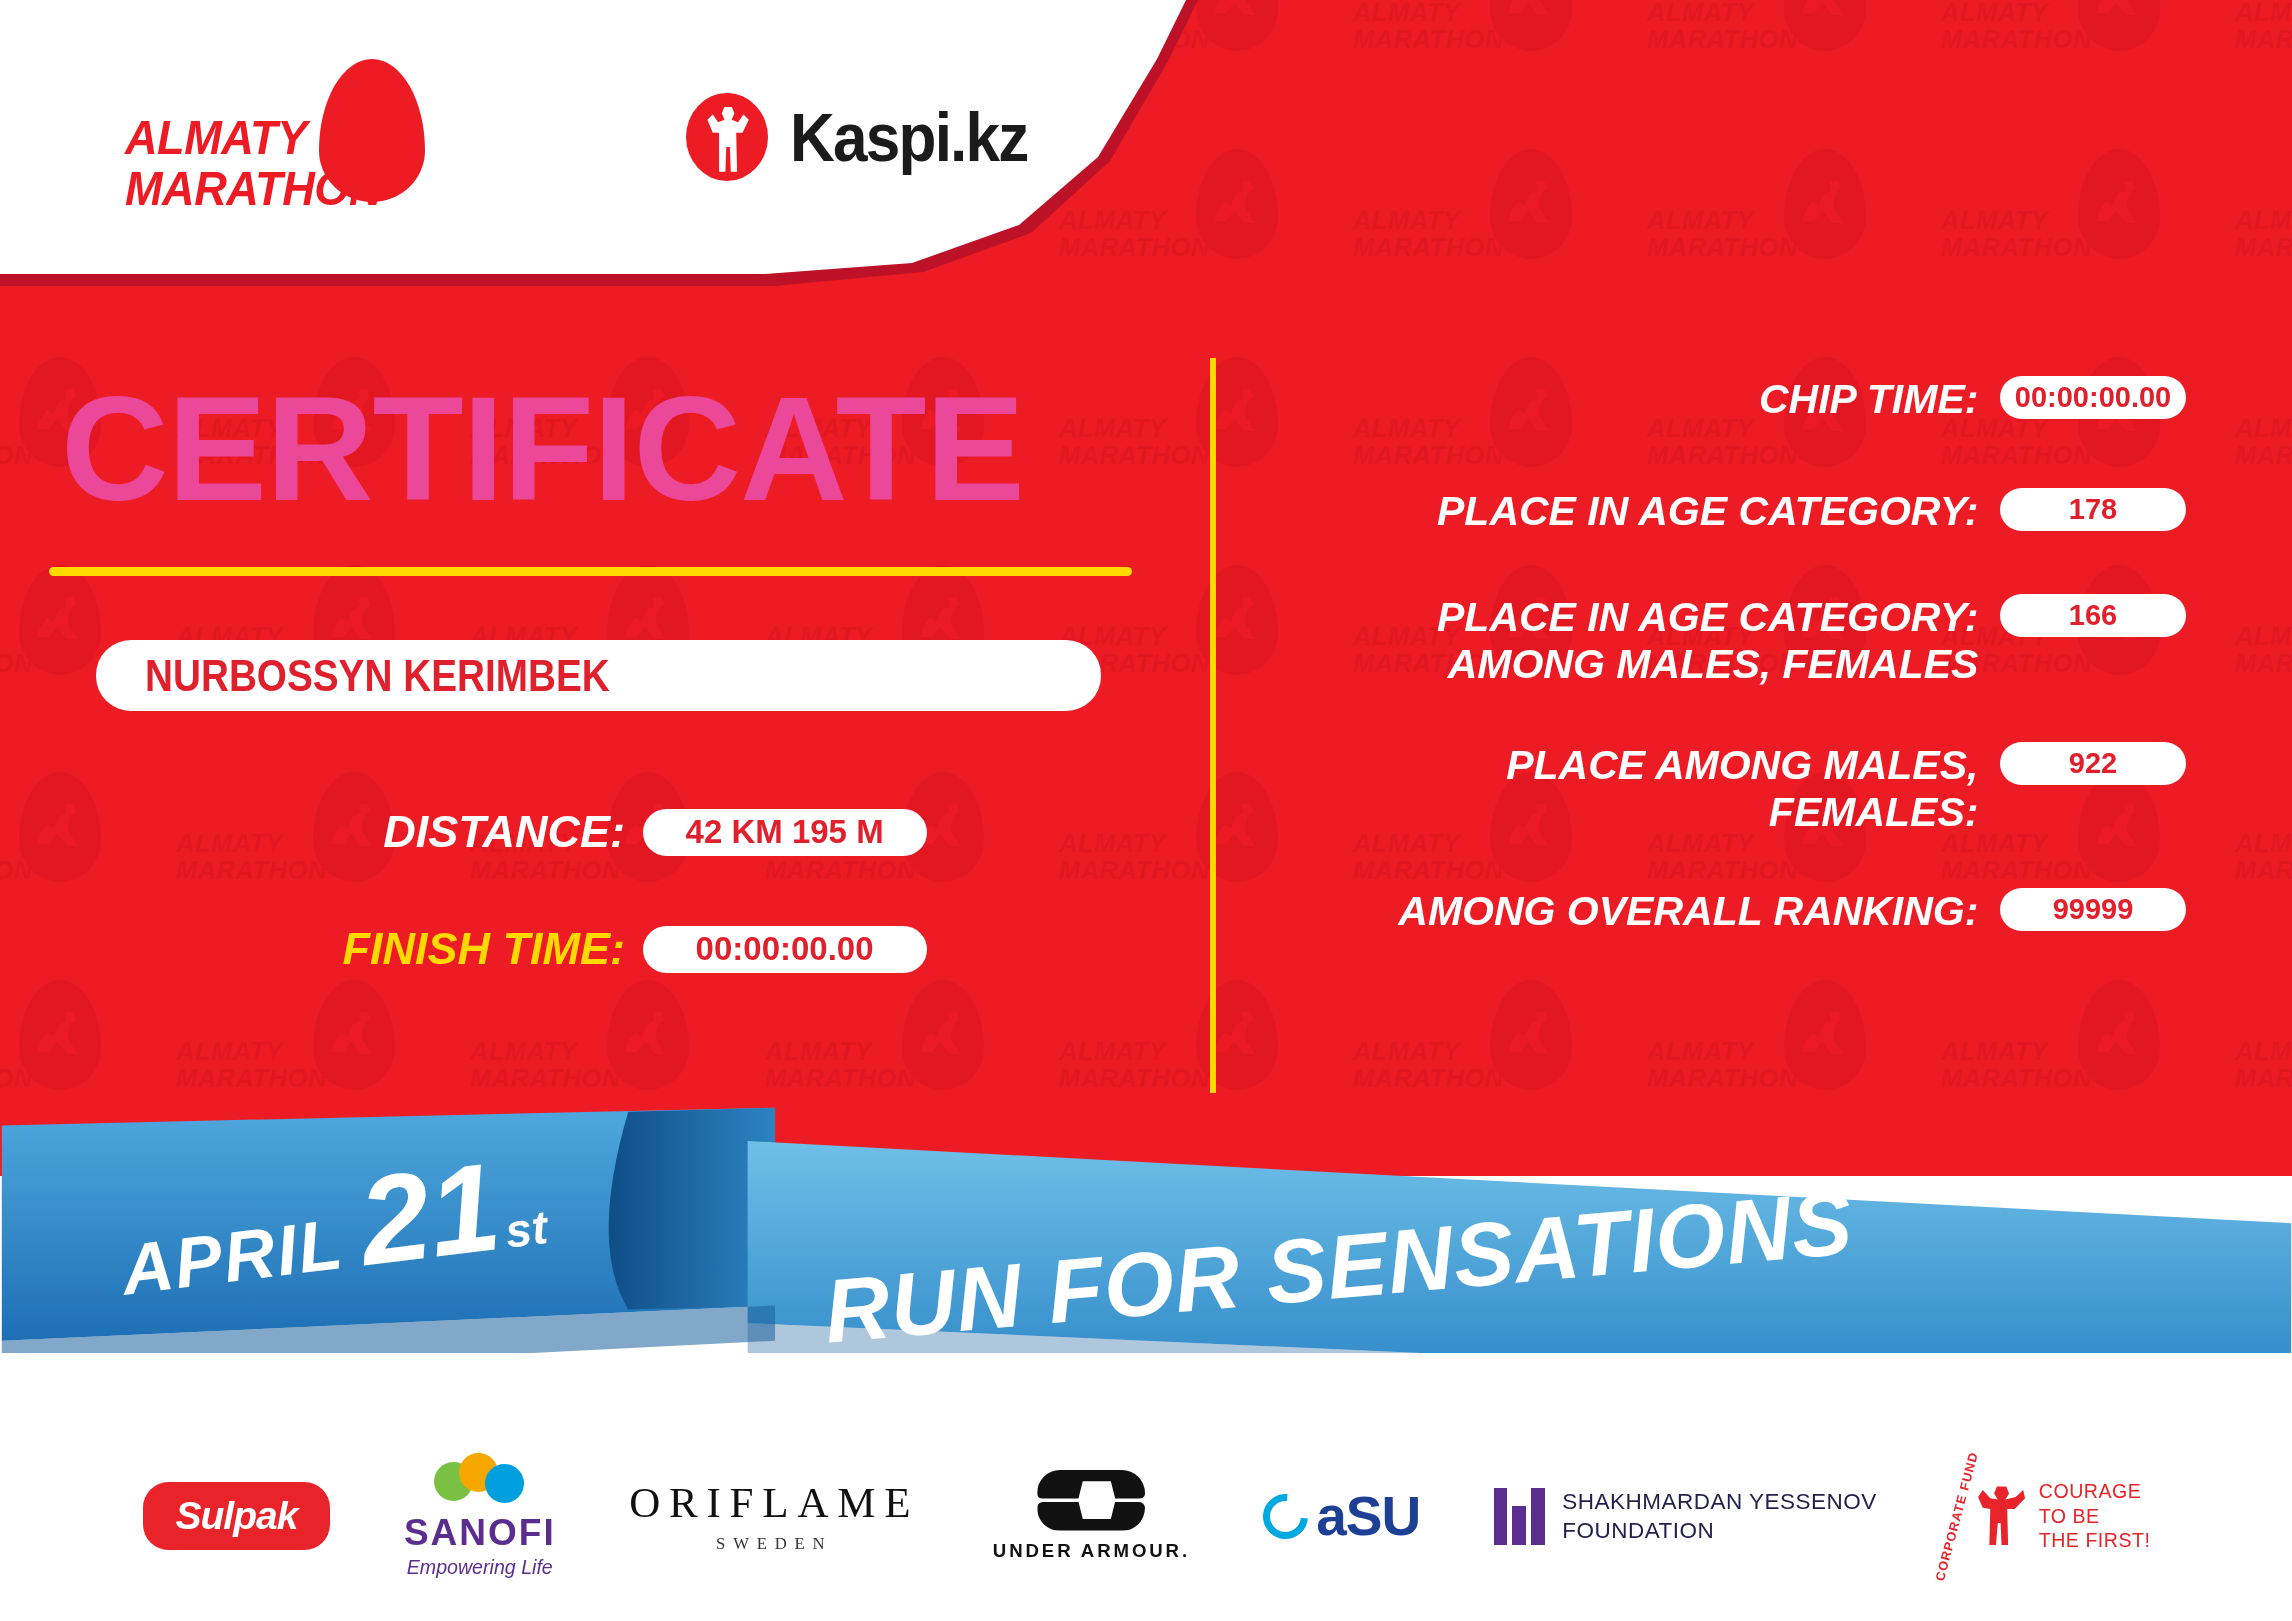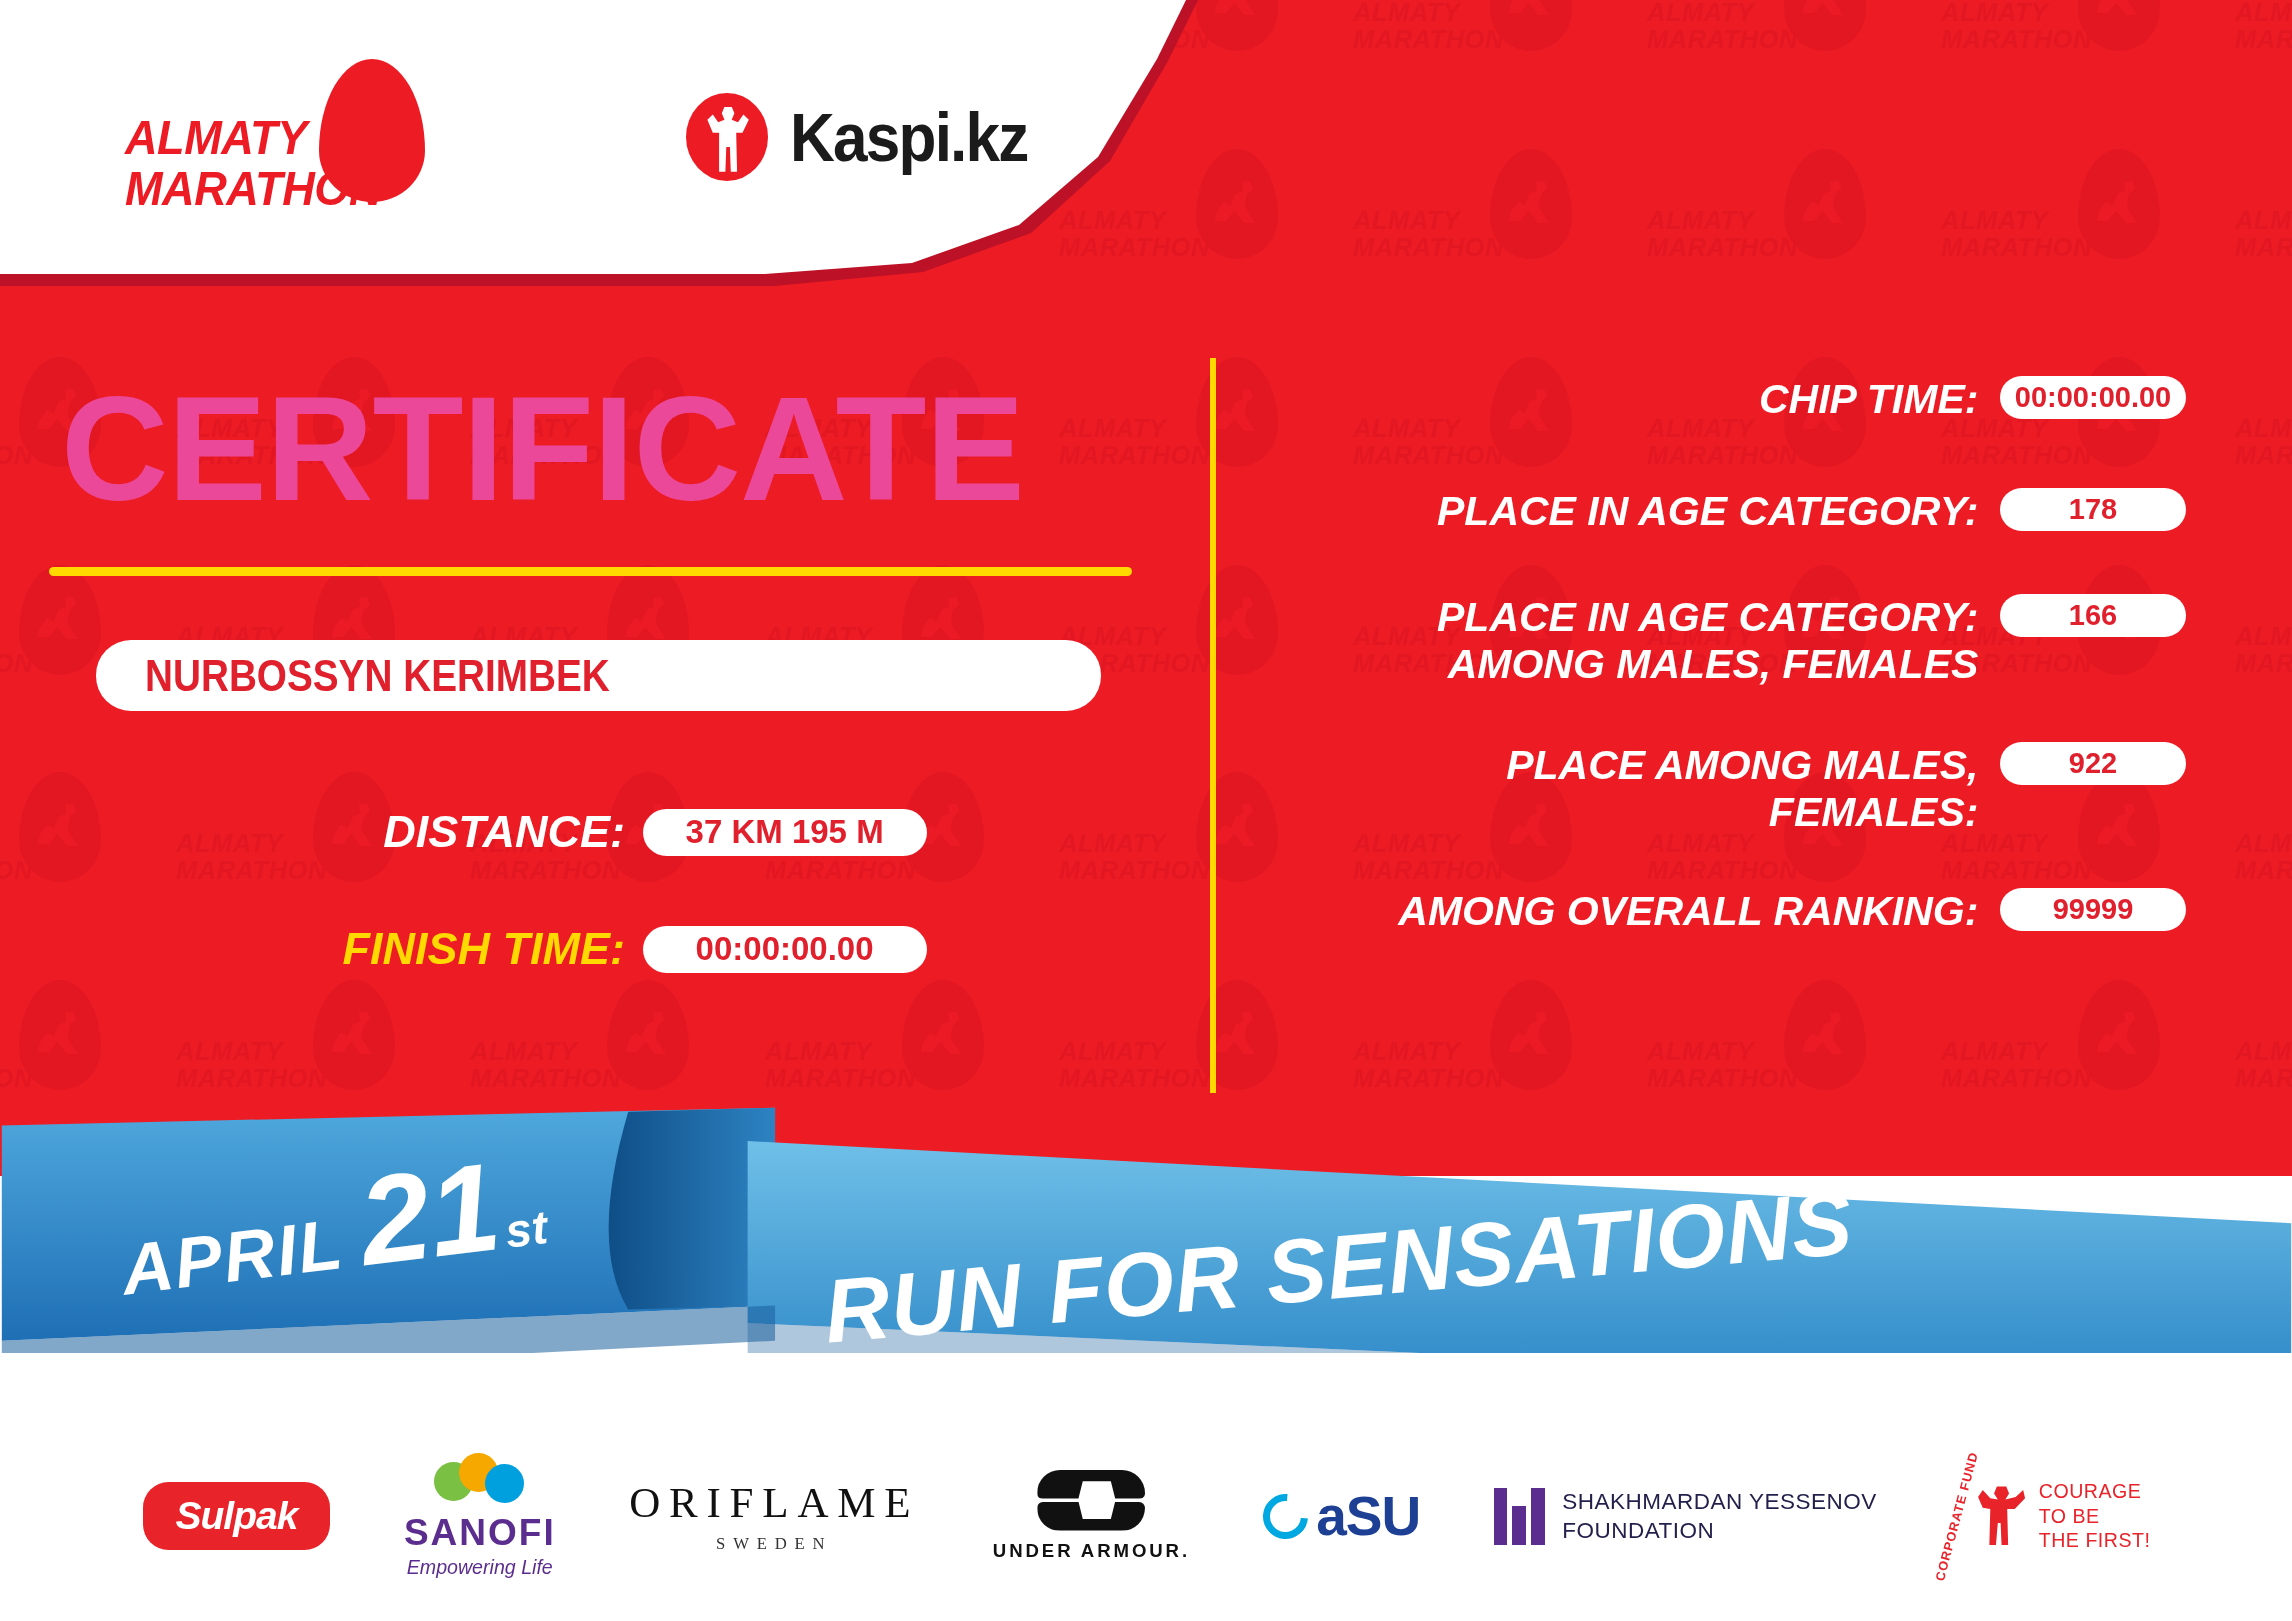--- a/index.html
+++ b/index.html
@@ -675,21 +675,21 @@
 
   <div class="cert-title">CERTIFICATE</div>
   <div class="cert-rule"></div>
 
   <div class="name-pill">
     <span>NURBOSSYN KERIMBEK</span>
   </div>
 
   <div class="lrow" id="row-distance">
     <div class="lbl white">DISTANCE:</div>
-    <div class="pill">37 KM 195 M</div>
+    <div class="pill">42 KM 195 M</div>
   </div>
 
   <div class="lrow" id="row-finish">
     <div class="lbl yellow">FINISH TIME:</div>
     <div class="pill">00:00:00.00</div>
   </div>
 
   <div class="v-divider"></div>
 
   <div class="stats">

